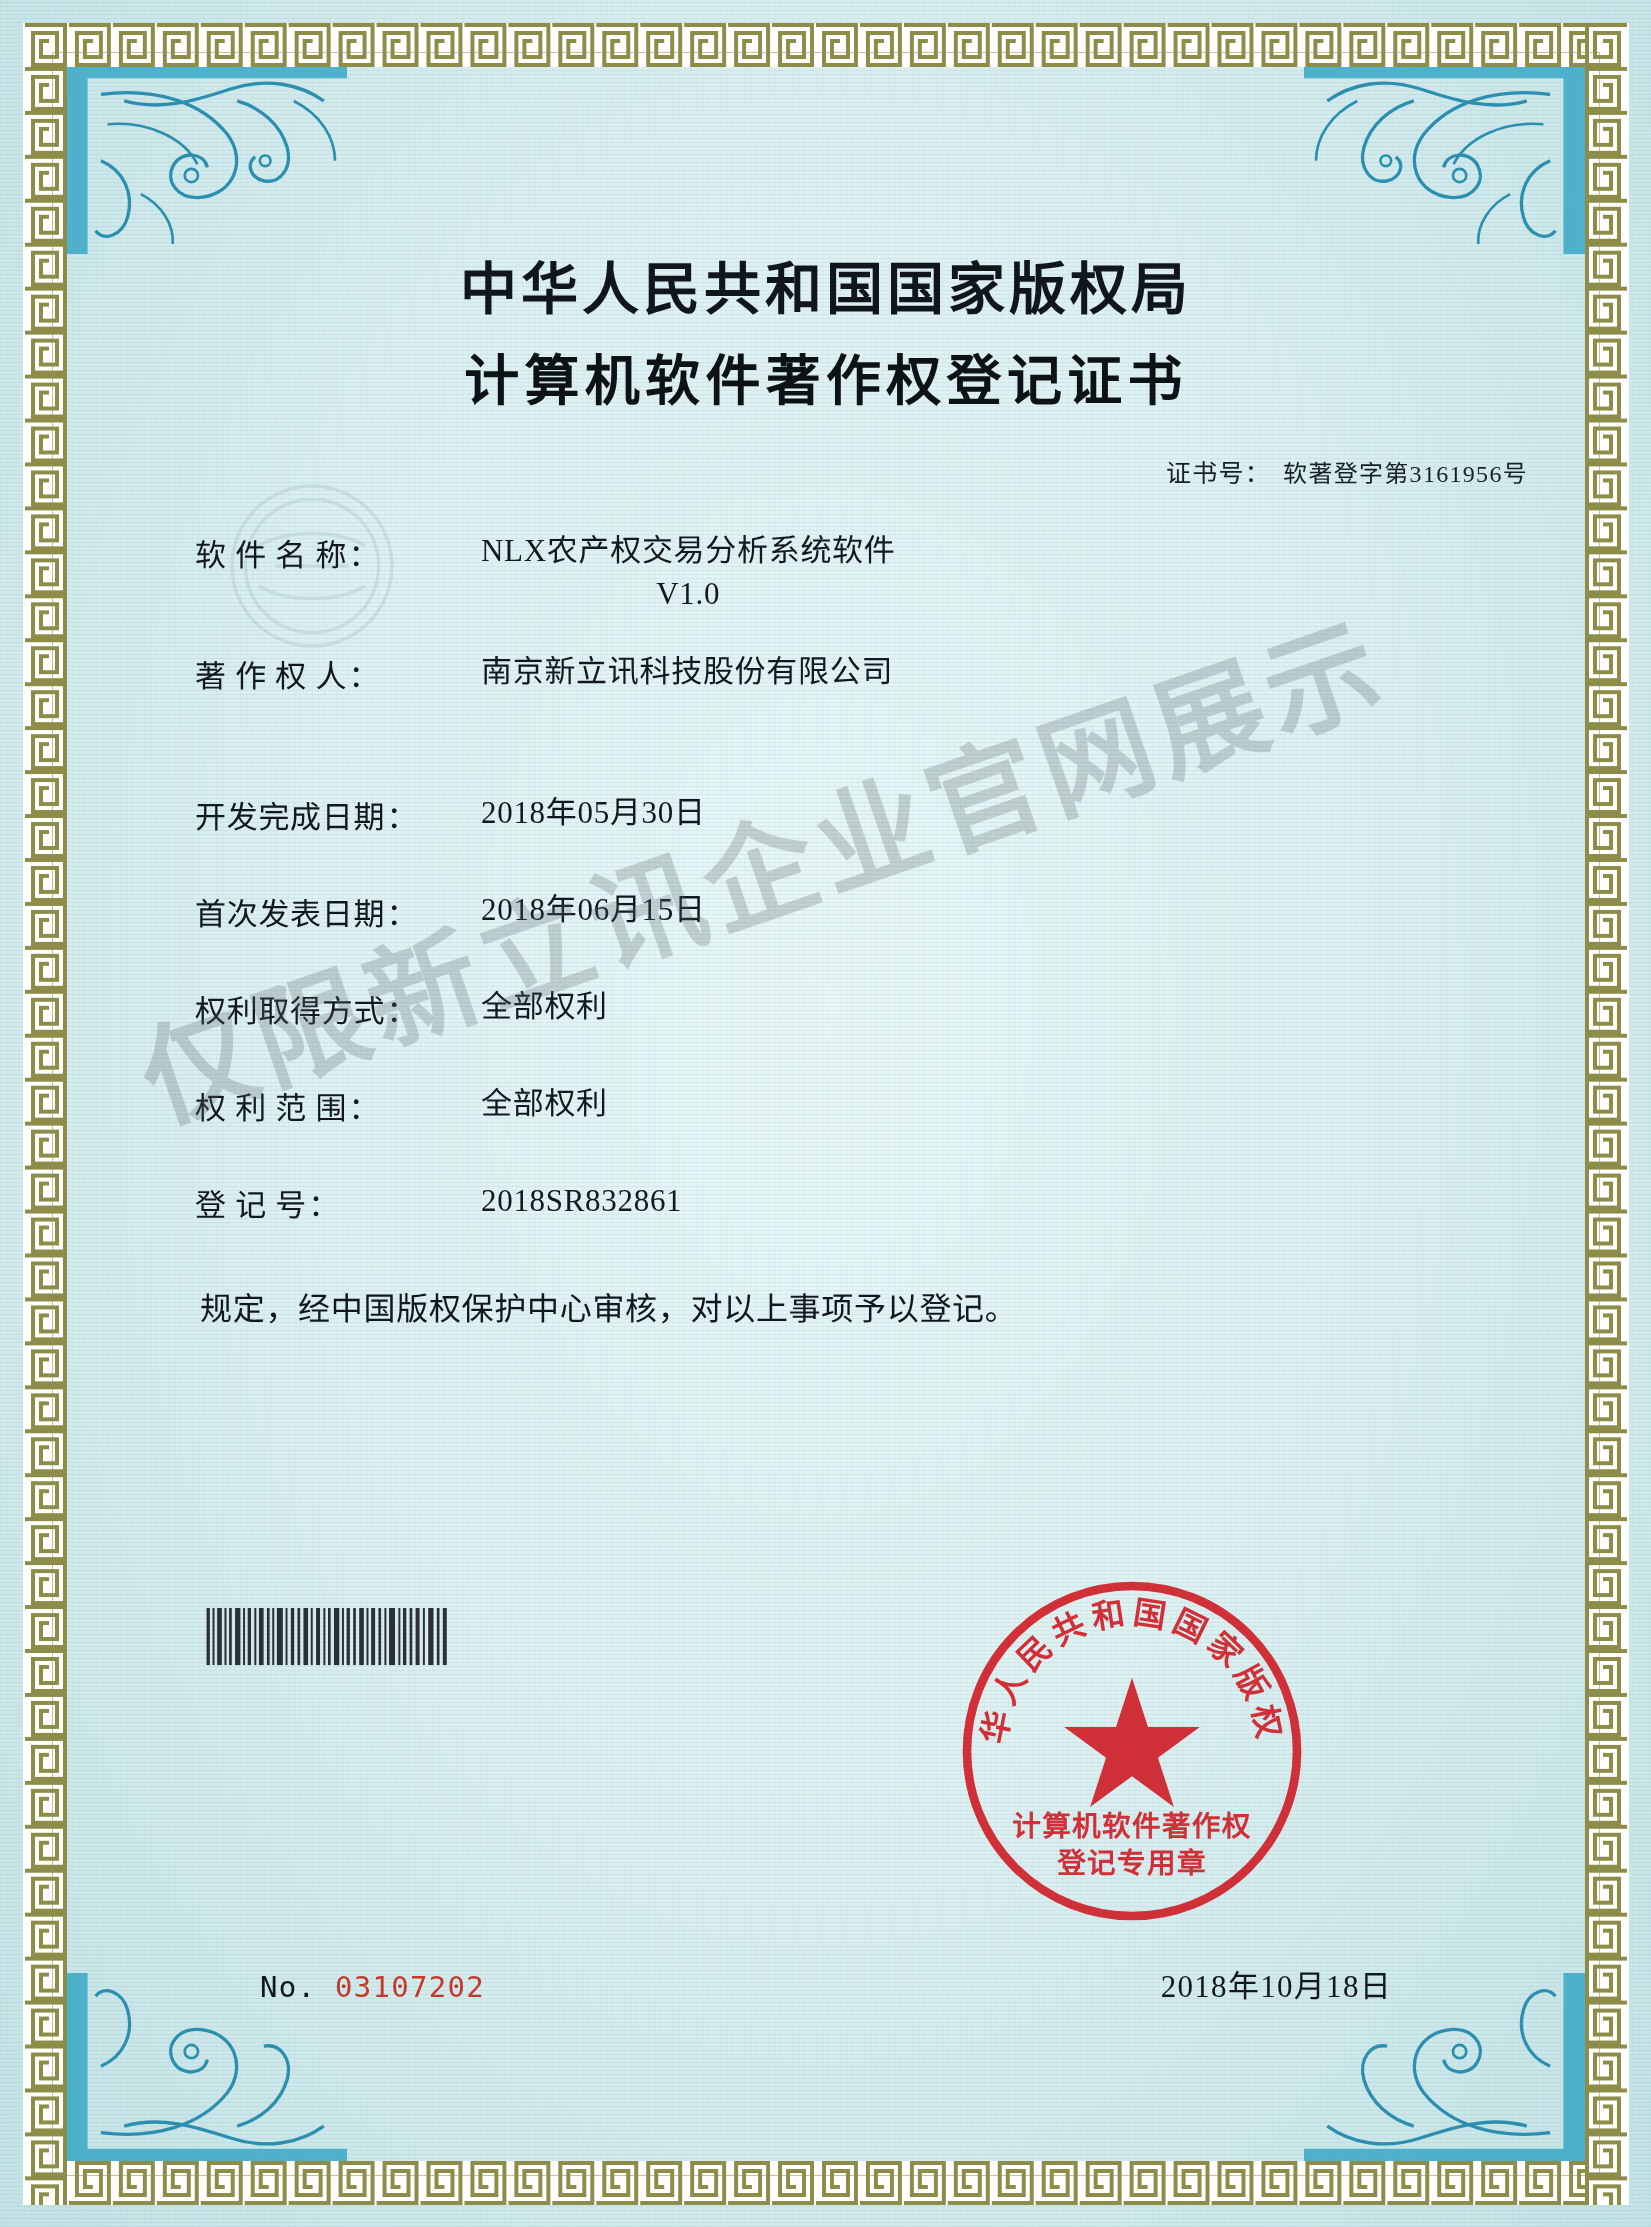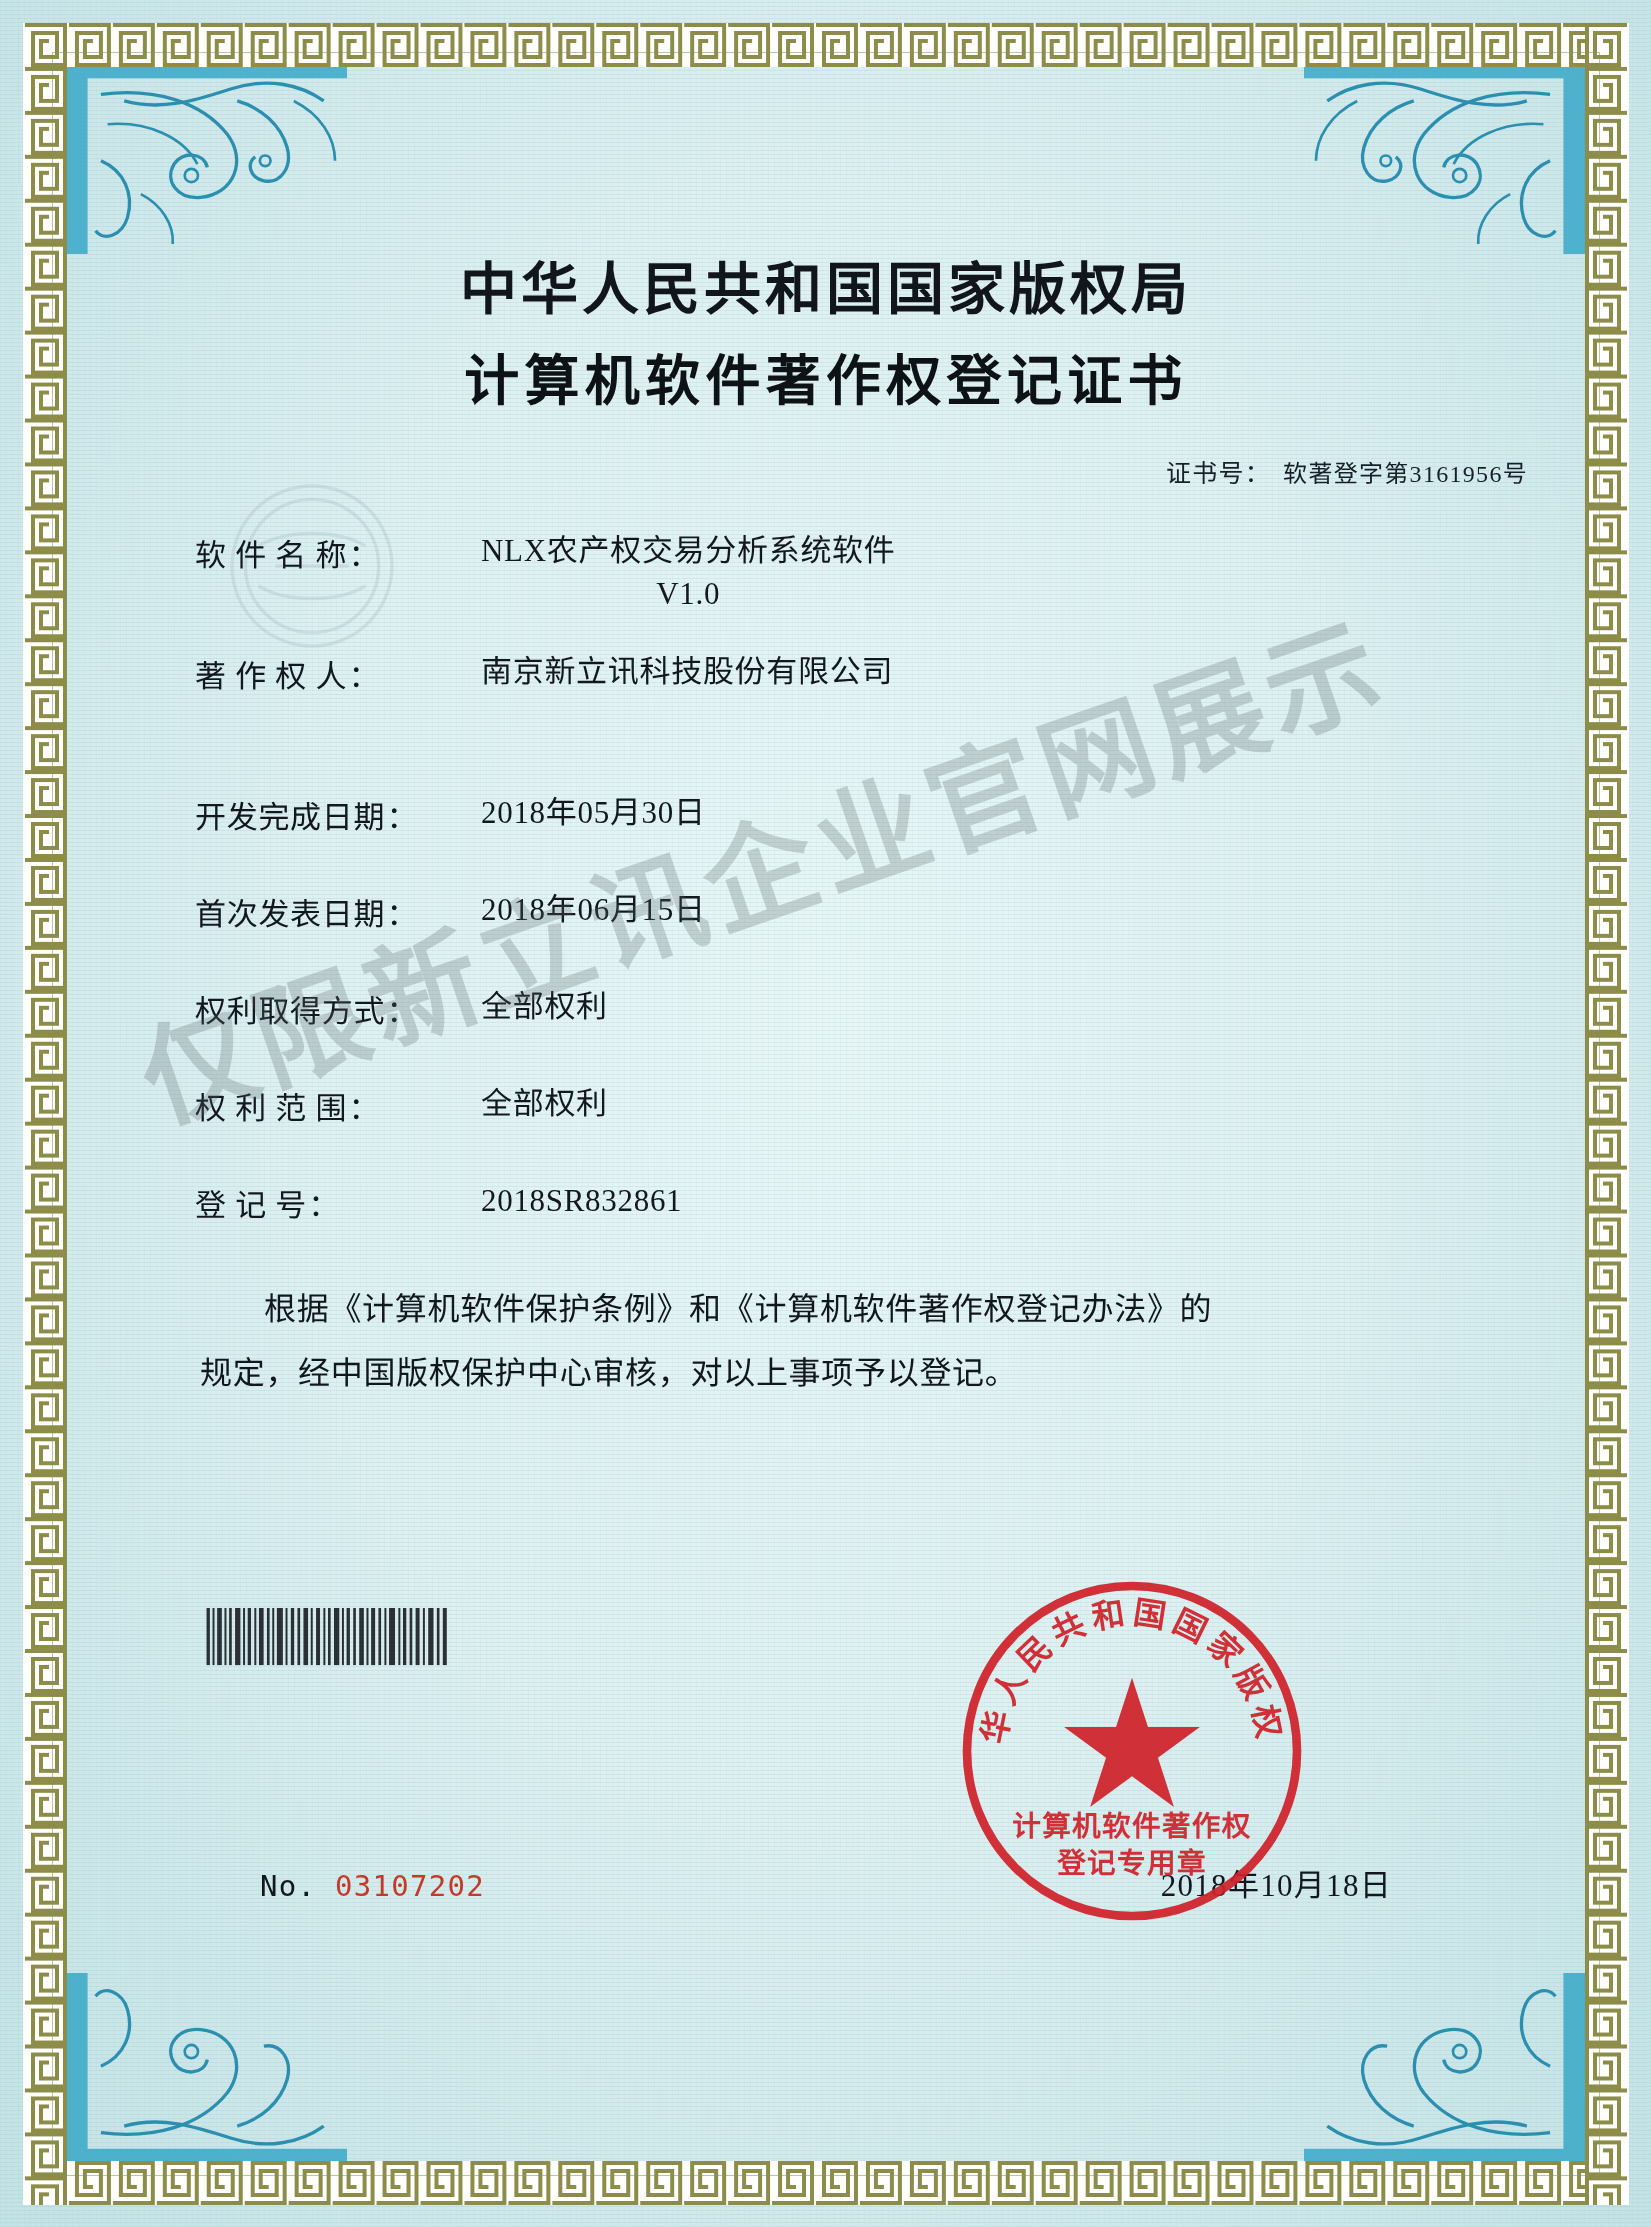--- a/index.html
+++ b/index.html
@@ -214,27 +214,27 @@
     width: 346px;
     height: 346px;
     z-index: 6;
     opacity: 0.93;
   }
 
   
   .footer {
     position: absolute;
     left: 100px;
-    top: 1860px;
+    top: 1953px;
     width: 1452px;
     display: flex;
     justify-content: space-between;
     align-items: baseline;
     z-index: 3;
-    padding: 0 160px 0 160px;
+    padding: 8px 160px 0 160px;
     box-sizing: border-box;
   }
   .footer-no {
     font-family: "DejaVu Sans Mono", "Liberation Mono", monospace;
     font-size: 29px;
     color: #12181f;
     letter-spacing: 1.3px;
   }
   .footer-no .num { color: #c43a2a; }
   .footer-date {
@@ -422,21 +422,20 @@
       </div>
 
       <div class="field-row">
         <div class="field-label"><span>登 记 号</span><span class="field-colon">：</span></div>
         <div class="field-value">2018SR832861</div>
       </div>
 
     </div>
 
     <div class="statement">
-      <div class="line1">根据《计算机软件保护条例》和《计算机软件著作权登记办法》的</div>
       <div>规定，经中国版权保护中心审核，对以上事项予以登记。</div>
     </div>
 
   </div>
 
   <div class="barcode">
     <svg viewBox="0 0 370 110" width="246" height="73" xmlns="http://www.w3.org/2000/svg">
       <rect width="370" height="110" fill="none"></rect>
       <g fill="#2b3036">
         <rect x="2" y="0" width="5" height="86"></rect>

